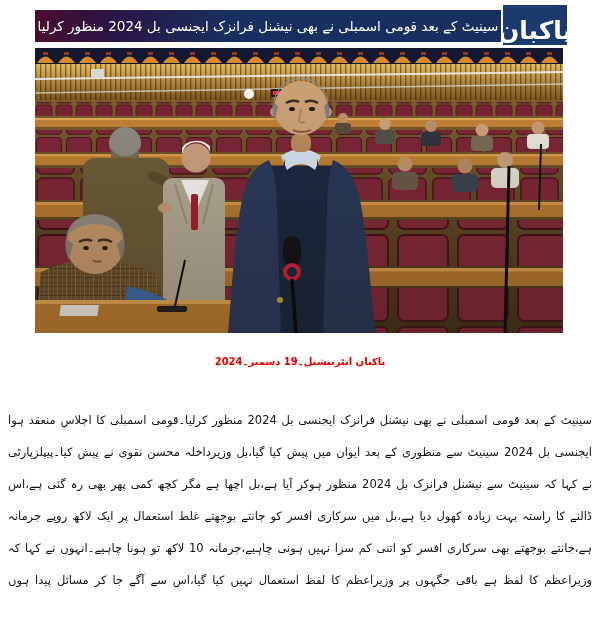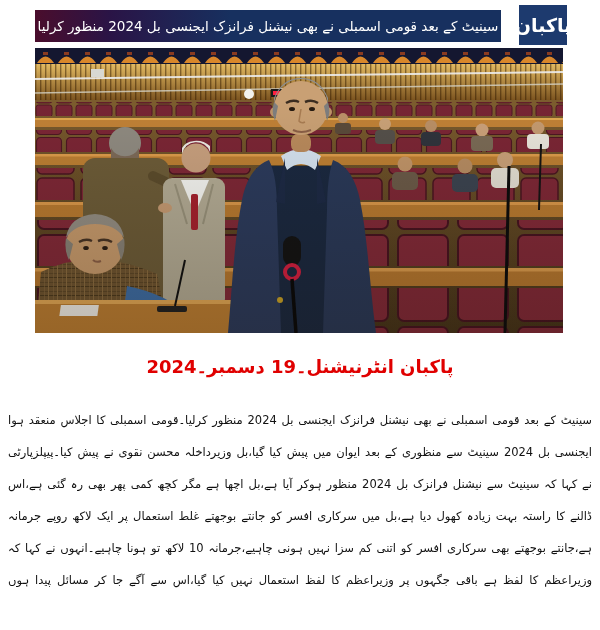--- a/index.html
+++ b/index.html
@@ -6,24 +6,24 @@
   body{
     width:600px;height:630px;
     background:var(--page-bg,#ffffff);
     font-family:"DejaVu Sans",sans-serif;
     overflow:hidden;
   }
   .page{position:relative;width:600px;height:630px;direction:rtl;}
 
   
   .logo-box{
-    position:absolute;top:5px;right:33px;width:48px;height:40px;
+    position:absolute;top:5px;right:33px;width:64px;height:40px;
     background:var(--logo-bg,#1d3a6e);
-    color:#ffffff;display:flex;align-items:center;justify-content:center;
-    font-size:19px;font-weight:bold;letter-spacing:0;
+    color:#ffffff;display:flex;align-items:flex-end;justify-content:center;
+    font-size:25px;font-weight:bold;letter-spacing:0;
   }
   .headline-bar{
     position:absolute;top:10px;left:35px;width:466px;height:32px;
     background:linear-gradient(to right,
       var(--bar-grad-left,#4a0d2c) 0%,
       var(--bar-grad-mid,#2a1446) 16%,
       var(--bar-grad-right,#17305f) 42%,
       var(--bar-grad-right,#17305f) 100%);
     color:#ffffff;display:flex;align-items:center;justify-content:center;
     direction:rtl;font-size:13.5px;white-space:nowrap;overflow:hidden;
@@ -33,21 +33,21 @@
   .photo-frame{
     position:absolute;top:48px;left:35px;width:528px;height:285px;
     overflow:hidden;background:#6e532a;
   }
   .photo-frame svg{display:block;width:528px;height:285px;}
 
   
   .dateline{
     position:absolute;top:356px;left:0;width:600px;height:26px;
     text-align:center;color:var(--dateline-color,#e00000);
-    font-size:18px;font-weight:bold;direction:rtl;
+    font-size:10px;font-weight:bold;direction:rtl;
   }
 
   
   .article{
     position:absolute;top:404px;right:8px;width:584px;
     direction:rtl;color:var(--body-color,#111111);
   }
   .article .line{
     font-size:11.5px;line-height:32px;height:32px;overflow:hidden;
     text-align:justify;text-align-last:justify;

